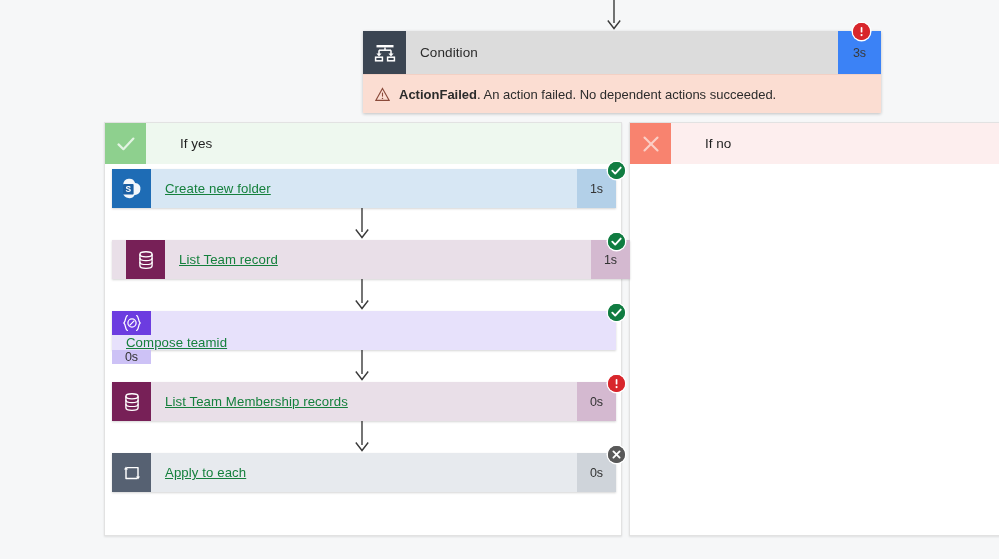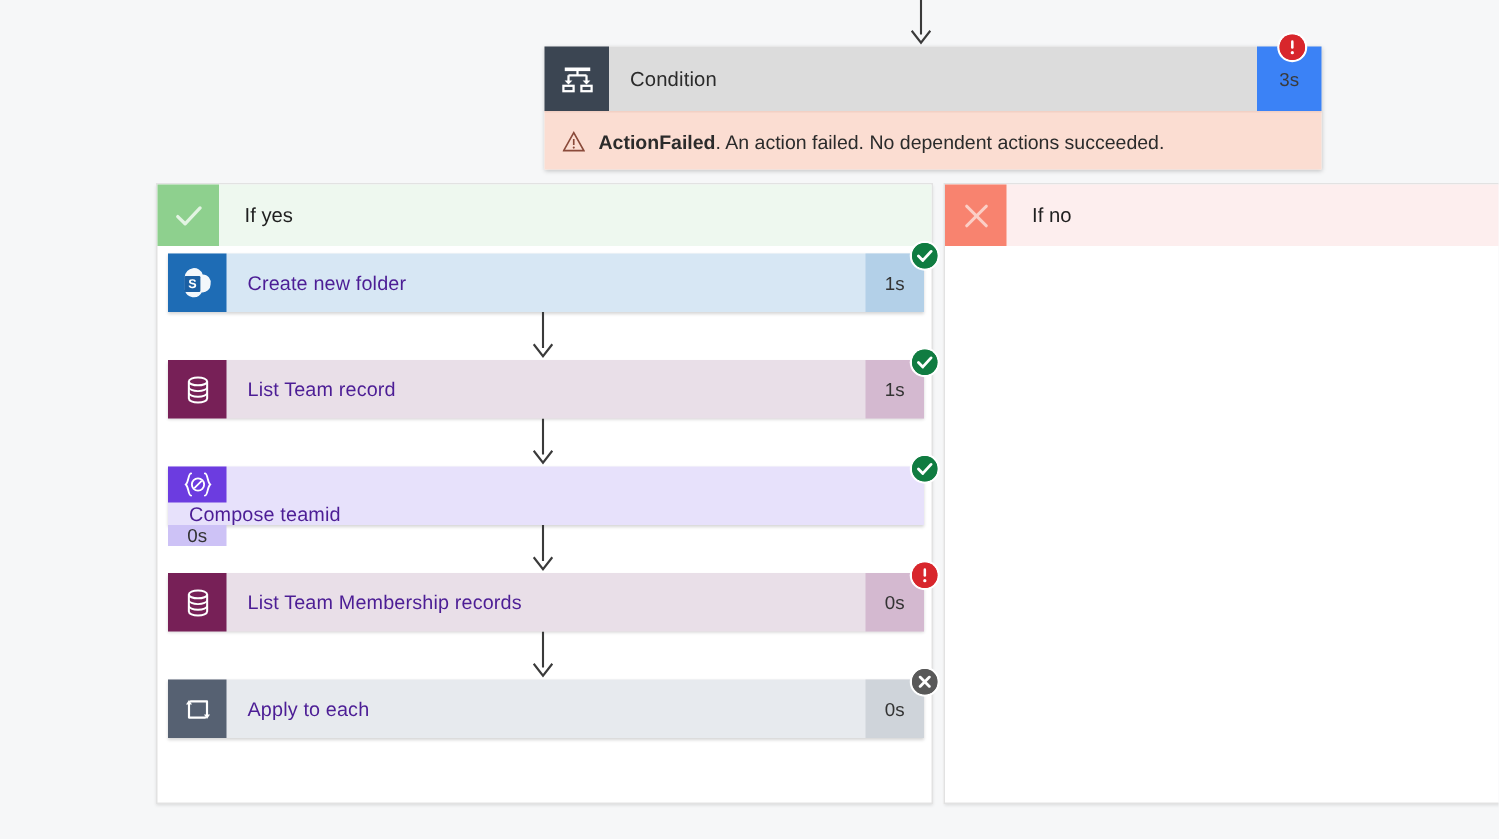--- a/index.html
+++ b/index.html
@@ -120,21 +120,21 @@
     display: flex;
     align-items: center;
     justify-content: center;
   }
   .branch-head .flag.yes { background: #8ed08e; }
   .branch-head .flag.no  { background: #f8836f; }
   .branch-head .blabel {
     flex: 1;
     display: flex;
     align-items: center;
-    padding-left: 17px;
+    padding-left: 34px;
     font-size: 13.5px;
     color: #1f1f1f;
   }
   .branch-yes .branch-head { background: #eef8ef; }
   .branch-no  .branch-head { background: #fdeeee; }
 
   
   .card {
     position: absolute;
     display: flex;
@@ -149,22 +149,23 @@
     display: flex;
     align-items: center;
     justify-content: center;
   }
   .card .ctitle {
     flex: 1;
     display: flex;
     align-items: center;
     padding-left: 14px;
     font-size: 13.2px;
-    color: #4c1d95;
+    color: #15803d;
     letter-spacing: .1px;
+    text-decoration: underline;
   }
   .card .cdur {
     width: 39px;
     min-width: 39px;
     display: flex;
     align-items: center;
     justify-content: center;
     font-size: 12.5px;
     color: #333;
   }
@@ -282,21 +283,21 @@
     </div>
   </div>
 
   <div class="arrow" style="left:354px; top:208px; width:16px; height:32px;">
     <svg width="16" height="32" viewBox="0 0 16 32">
       <line x1="8" y1="0" x2="8" y2="24" stroke="#3a3a3a" stroke-width="1.4"></line>
       <path d="M1.8 21.5 L8 29.5 L14.2 21.5" fill="none" stroke="#3a3a3a" stroke-width="1.4"></path>
     </svg>
   </div>
 
-  <div class="card dv" style="left:112px; top:240px;">
+  <div class="card dv" style="left:112px; top:240px;padding-left:14px;">
     <div class="cicon">
       <svg width="24" height="24" viewBox="0 0 24 24">
         <ellipse cx="12" cy="6.3" rx="6.1" ry="2.6" fill="none" stroke="#ffffff" stroke-width="1.35"></ellipse>
         <path d="M5.9 6.3 V17.7 A6.1 2.6 0 0 0 18.1 17.7 V6.3" fill="none" stroke="#ffffff" stroke-width="1.35"></path>
         <path d="M5.9 10.1 A6.1 2.6 0 0 0 18.1 10.1" fill="none" stroke="#ffffff" stroke-width="1.2"></path>
         <path d="M5.9 13.9 A6.1 2.6 0 0 0 18.1 13.9" fill="none" stroke="#ffffff" stroke-width="1.2"></path>
       </svg>
     </div>
     <div class="ctitle">List Team record</div>
     <div class="cdur">1s</div>

